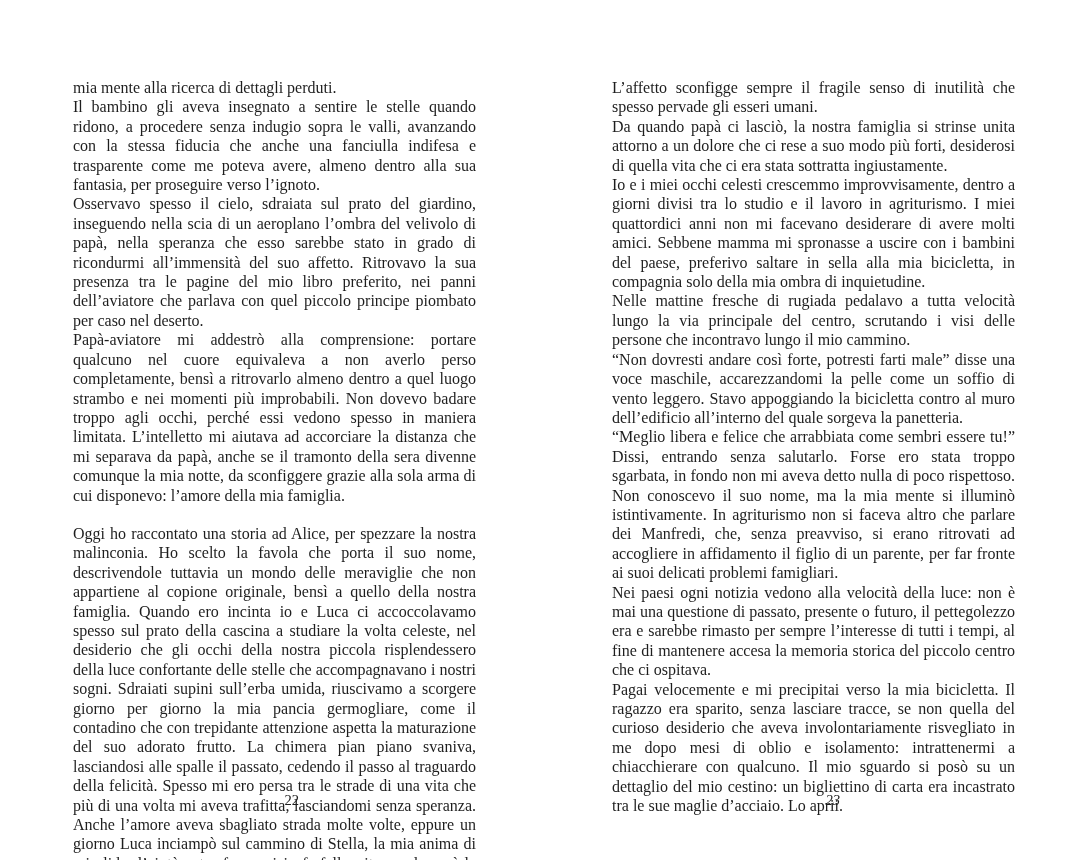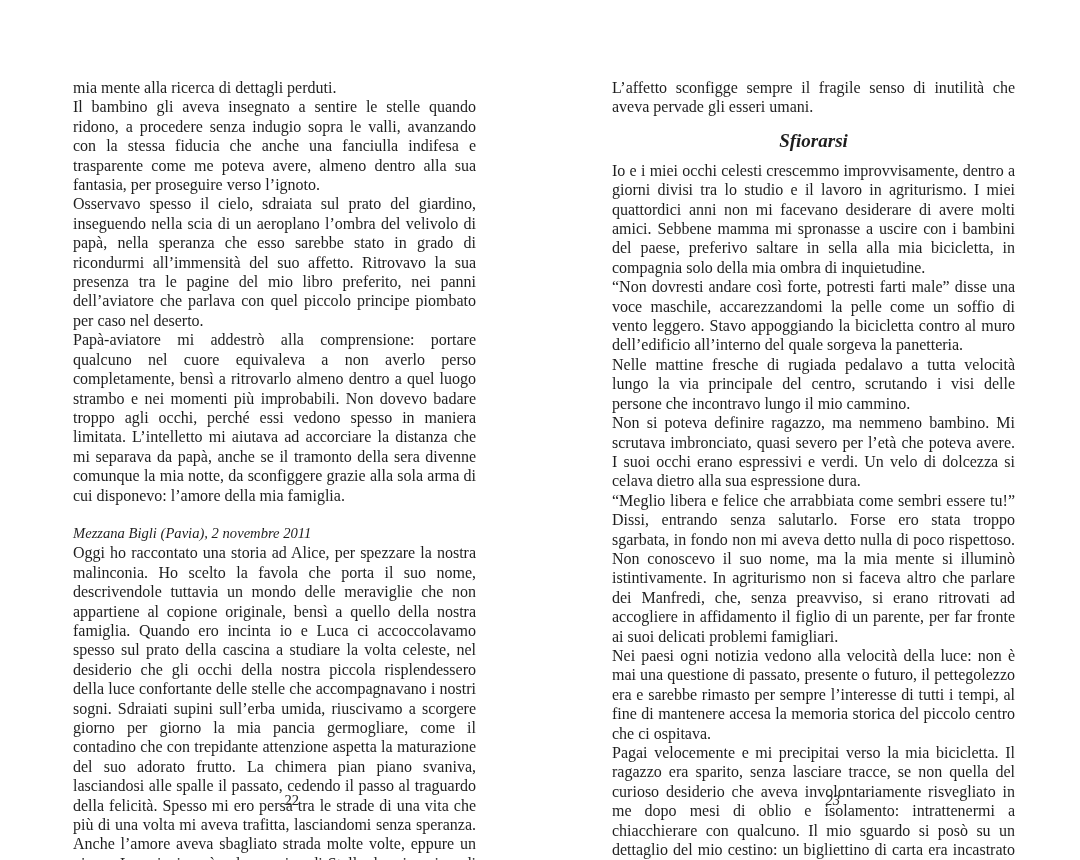--- a/index.html
+++ b/index.html
@@ -20,32 +20,30 @@
 </style>
 </head>
 <body>
 
 <div class="page left">
   <p class="para">mia mente alla ricerca di dettagli perduti.</p>
   <p class="para">Il bambino gli aveva insegnato a sentire le stelle quando ridono, a procedere senza indugio sopra le valli, avanzando con la stessa fiducia che anche una fanciulla indifesa e trasparente come me poteva avere, almeno dentro alla sua fantasia, per proseguire verso l’ignoto.</p>
   <p class="para">Osservavo spesso il cielo, sdraiata sul prato del giardino, inseguendo nella scia di un aeroplano l’ombra del velivolo di papà, nella speranza che esso sarebbe stato in grado di ricondurmi all’immensità del suo affetto. Ritrovavo la sua presenza tra le pagine del mio libro preferito, nei panni dell’aviatore che parlava con quel piccolo principe piombato per caso nel deserto.</p>
   <p class="para">Papà-aviatore mi addestrò alla comprensione: portare qualcuno nel cuore equivaleva a non averlo perso completamente, bensì a ritrovarlo almeno dentro a quel luogo strambo e nei momenti più improbabili. Non dovevo badare troppo agli occhi, perché essi vedono spesso in maniera limitata. L’intelletto mi aiutava ad accorciare la distanza che mi separava da papà, anche se il tramonto della sera divenne comunque la mia notte, da sconfiggere grazie alla sola arma di cui disponevo: l’amore della mia famiglia.</p>
   <div class="gap"></div>
-  <p class="date">Mezzana Bigli (Pavia), 2 novembre 2011</p>
   <p class="para italic">Oggi ho raccontato una storia ad Alice, per spezzare la nostra malinconia. Ho scelto la favola che porta il suo nome, descrivendole tuttavia un mondo delle meraviglie che non appartiene al copione originale, bensì a quello della nostra famiglia. Quando ero incinta io e Luca ci accoccolavamo spesso sul prato della cascina a studiare la volta celeste, nel desiderio che gli occhi della nostra piccola risplendessero della luce confortante delle stelle che accompagnavano i nostri sogni. Sdraiati supini sull’erba umida, riuscivamo a scorgere giorno per giorno la mia pancia germogliare, come il contadino che con trepidante attenzione aspetta la maturazione del suo adorato frutto. La chimera pian piano svaniva, lasciandosi alle spalle il passato, cedendo il passo al traguardo della felicità. Spesso mi ero persa tra le strade di una vita che più di una volta mi aveva trafitta, lasciandomi senza speranza. Anche l’amore aveva sbagliato strada molte volte, eppure un giorno Luca inciampò sul cammino di Stella, la mia anima di crisalide, l’aiutò a trasformarsi in farfalla, ritrovando così la vera Valentina, e furono pronti a volare insieme verso il senso della loro esistenza: Alice.</p>
   <div class="gap"></div>
 
 </div>
 
 <div class="page right">
-  <p class="para">L’affetto sconfigge sempre il fragile senso di inutilità che aveva pervade gli esseri umani.</p>
-  <h2 class="chapter-title">Sfiorarsi</h2>
+  <p class="para">L’affetto sconfigge sempre il fragile senso di inutilità che spesso pervade gli esseri umani.</p>
+  <p class="para">Da quando papà ci lasciò, la nostra famiglia si strinse unita attorno a un dolore che ci rese a suo modo più forti, desiderosi di quella vita che ci era stata sottratta ingiustamente.</p>
   <p class="para">Io e i miei occhi celesti crescemmo improvvisamente, dentro a giorni divisi tra lo studio e il lavoro in agriturismo. I miei quattordici anni non mi facevano desiderare di avere molti amici. Sebbene mamma mi spronasse a uscire con i bambini del paese, preferivo saltare in sella alla mia bicicletta, in compagnia solo della mia ombra di inquietudine.</p>
+  <p class="para">Nelle mattine fresche di rugiada pedalavo a tutta velocità lungo la via principale del centro, scrutando i visi delle persone che incontravo lungo il mio cammino.</p>
   <p class="para">“Non dovresti andare così forte, potresti farti male” disse una voce maschile, accarezzandomi la pelle come un soffio di vento leggero. Stavo appoggiando la bicicletta contro al muro dell’edificio all’interno del quale sorgeva la panetteria.</p>
-  <p class="para">Nelle mattine fresche di rugiada pedalavo a tutta velocità lungo la via principale del centro, scrutando i visi delle persone che incontravo lungo il mio cammino.</p>
-  <p class="para">Non si poteva definire ragazzo, ma nemmeno bambino. Mi scrutava imbronciato, quasi severo per l’età che poteva avere. I suoi occhi erano espressivi e verdi. Un velo di dolcezza si celava dietro alla sua espressione dura.</p>
   <p class="para">“Meglio libera e felice che arrabbiata come sembri essere tu!” Dissi, entrando senza salutarlo. Forse ero stata troppo sgarbata, in fondo non mi aveva detto nulla di poco rispettoso. Non conoscevo il suo nome, ma la mia mente si illuminò istintivamente. In agriturismo non si faceva altro che parlare dei Manfredi, che, senza preavviso, si erano ritrovati ad accogliere in affidamento il figlio di un parente, per far fronte ai suoi delicati problemi famigliari.</p>
   <p class="para">Nei paesi ogni notizia vedono alla velocità della luce: non è mai una questione di passato, presente o futuro, il pettegolezzo era e sarebbe rimasto per sempre l’interesse di tutti i tempi, al fine di mantenere accesa la memoria storica del piccolo centro che ci ospitava.</p>
   <p class="para">Pagai velocemente e mi precipitai verso la mia bicicletta. Il ragazzo era sparito, senza lasciare tracce, se non quella del curioso desiderio che aveva involontariamente risvegliato in me dopo mesi di oblio e isolamento: intrattenermi a chiacchierare con qualcuno. Il mio sguardo si posò su un dettaglio del mio cestino: un bigliettino di carta era incastrato tra le sue maglie d’acciaio. Lo aprii.</p>
 </div>
 
 <div class="page-number left">22</div>
 <div class="page-number right">23</div>
 
 </body></html>

